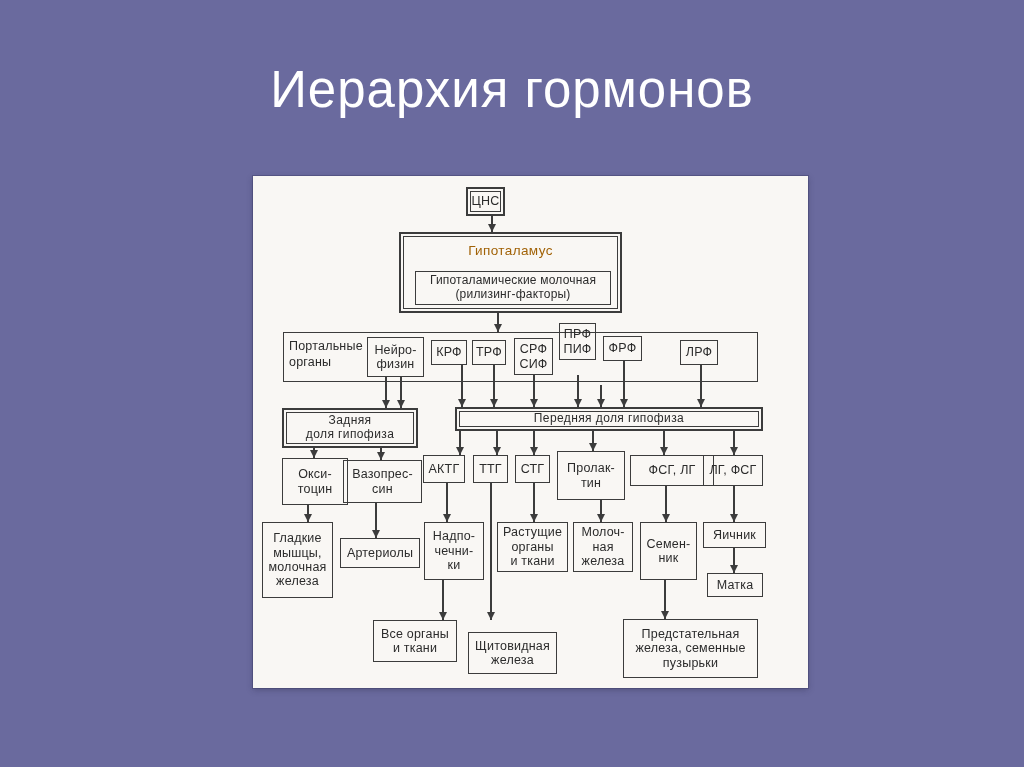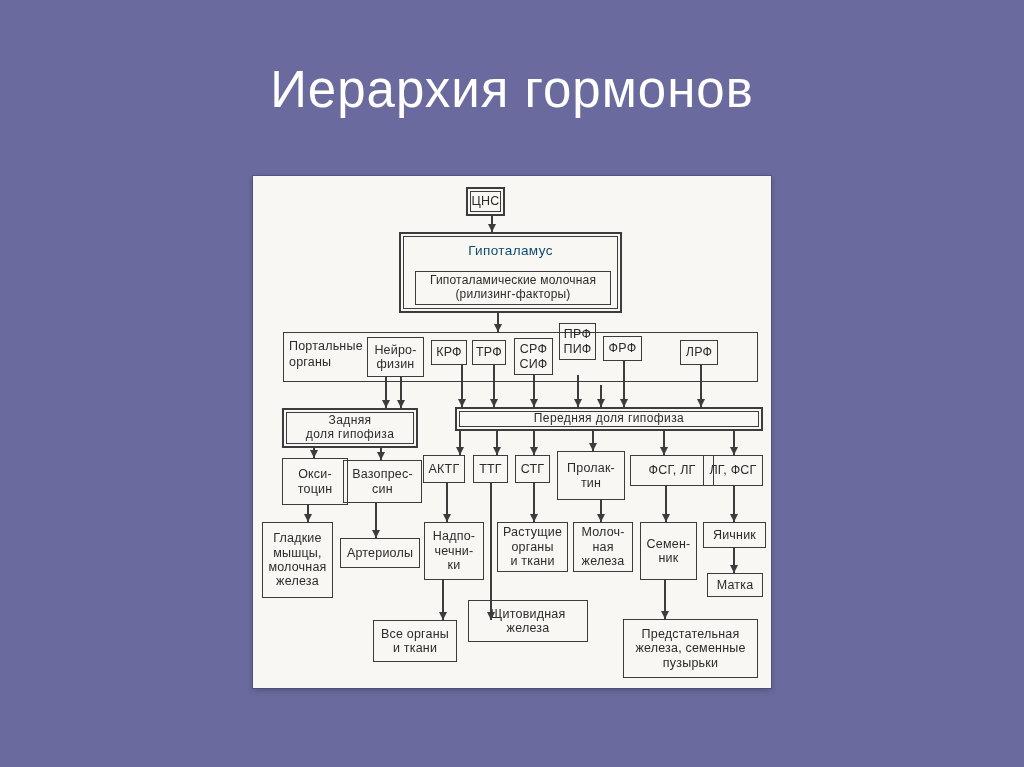--- a/index.html
+++ b/index.html
@@ -14,20 +14,21 @@
     text-align:center;
     color:#ffffff;
     font-size:51px;
     font-weight:400;
     letter-spacing:1px;
   }
   .panel{
     position:absolute;left:253px;top:176px;width:518px;height:512px;
     background:#f9f7f4;
     box-shadow:0 0 0 1px rgba(55,55,95,.35), 0 2px 6px rgba(40,40,70,.35);
+    padding-left:37px;
   }
   .box{
     position:absolute;
     border:1.5px solid #3c3c3c;
     display:flex;align-items:center;justify-content:center;
     text-align:center;
     font-size:12.5px;line-height:1.15;
     color:#2b2b2b;
     white-space:pre-line;
     box-sizing:border-box;
@@ -38,21 +39,21 @@
     outline:1.2px solid #3c3c3c;
     outline-offset:-5px;
   }
   .container-label{
     position:absolute;
     font-size:12.5px;line-height:1.3;color:#2b2b2b;
     white-space:pre-line;text-align:left;letter-spacing:.2px;
   }
   .hyp-label{
     position:absolute;left:0;top:9px;width:100%;
-    text-align:center;font-size:13.5px;color:#0c4a6e;letter-spacing:.4px;
+    text-align:center;font-size:13.5px;color:#a16207;letter-spacing:.4px;
   }
   .varrow{
     position:absolute;width:0;
     border-left:2px solid #3c3c3c;
   }
   .varrow::after{
     content:"";position:absolute;
     left:-5px;bottom:0;
     width:0;height:0;
     border-left:4.5px solid transparent;
@@ -120,21 +121,21 @@
   <div class="box" style="left:320px;top:346px;width:60px;height:50px">Молоч-
 ная
 железа</div>
   <div class="box" style="left:387px;top:346px;width:57px;height:58px">Семен-
 ник</div>
   <div class="box" style="left:450px;top:346px;width:63px;height:26px">Яичник</div>
   <div class="box" style="left:454px;top:397px;width:56px;height:24px">Матка</div>
 
   <div class="box" style="left:120px;top:444px;width:84px;height:42px">Все органы
 и ткани</div>
-  <div class="box" style="left:215px;top:424px;width:120px;height:42px">Щитовидная
+  <div class="box" style="left:215px;top:456px;width:89px;height:42px">Щитовидная
 железа</div>
   <div class="box" style="left:370px;top:443px;width:135px;height:59px">Предстательная
 железа, семенные
 пузырьки</div>
 
   <div class="varrow" style="left:238px;top:40px;height:16px"></div>
   <div class="varrow" style="left:244px;top:137px;height:19px"></div>
 
   <div class="varrow" style="left:132px;top:201px;height:31px"></div>
   <div class="varrow" style="left:147px;top:201px;height:31px"></div>

